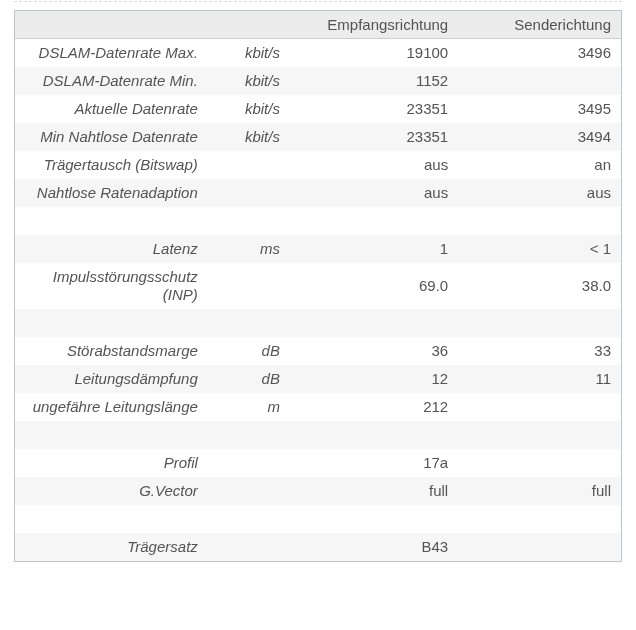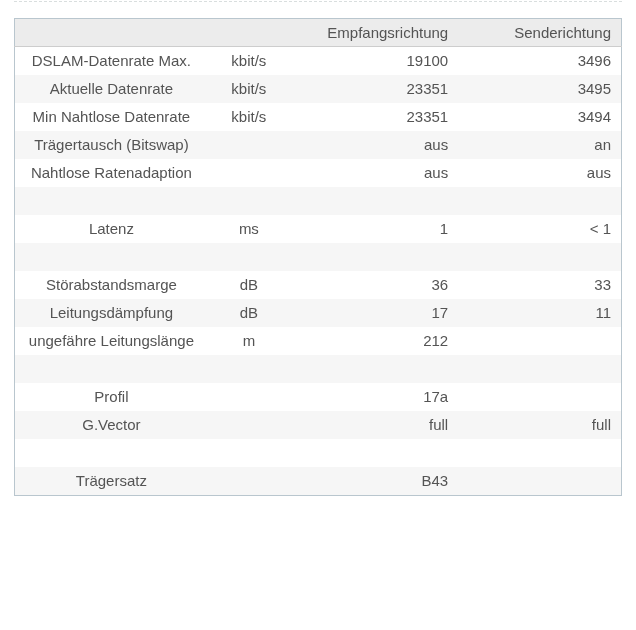--- a/index.html
+++ b/index.html
@@ -18,21 +18,21 @@
   }
   .top-dashed {
     margin: 0 14px;
     height: 0;
     border-top: 1px dashed #d9dede;
   }
   table.dsl-table {
     border-collapse: collapse;
     table-layout: fixed;
     width: 608px;
-    margin: 16px 14px 0 14px;
+    margin: 8px 14px 0 14px;
     border: 1px solid #b9c6ce;
     font-size: 15px;
     color: #545454;
   }
   table.dsl-table th {
     background: #ececec;
     border-bottom: 1px solid #cdcdcd;
     font-weight: normal;
     height: 27px;
     padding: 0 10px;
@@ -53,21 +53,21 @@
     height: 46px;
   }
   table.dsl-table tbody tr:nth-child(even) {
     background: #f6f6f6;
   }
   .col-label  { width: 193px; }
   .col-unit   { width: 82px;  }
   .col-rx     { width: 168px; }
   .col-tx     { width: 163px; }
   th.h-rx, th.h-tx, td.cell-rx, td.cell-tx { text-align: right; }
-  td.cell-label, td.cell-unit, th.h-label, th.h-unit { text-align: center; }
+  td.cell-label, td.cell-unit, th.h-label, th.h-unit { text-align: right; font-style: italic; }
 </style>
 </head>
 <body>
 
 <div class="page">
   <div class="top-dashed"></div>
 
   <table class="dsl-table">
     <colgroup>
       <col class="col-label">
@@ -82,20 +82,26 @@
         <th class="h-rx">Empfangsrichtung</th>
         <th class="h-tx">Senderichtung</th>
       </tr>
     </thead>
     <tbody id="table-body">
         <tr>
           <td class="cell-label">DSLAM-Datenrate Max.</td>
           <td class="cell-unit">kbit/s</td>
           <td class="cell-rx">19100</td>
           <td class="cell-tx">3496</td>
+        </tr>
+        <tr>
+          <td class="cell-label">DSLAM-Datenrate Min.</td>
+          <td class="cell-unit">kbit/s</td>
+          <td class="cell-rx">1152</td>
+          <td class="cell-tx"></td>
         </tr>
         <tr>
           <td class="cell-label">Aktuelle Datenrate</td>
           <td class="cell-unit">kbit/s</td>
           <td class="cell-rx">23351</td>
           <td class="cell-tx">3495</td>
         </tr>
         <tr>
           <td class="cell-label">Min Nahtlose Datenrate</td>
           <td class="cell-unit">kbit/s</td>
@@ -119,36 +125,42 @@
           <td class="cell-unit"></td>
           <td class="cell-rx"></td>
           <td class="cell-tx"></td>
         </tr>
         <tr>
           <td class="cell-label">Latenz</td>
           <td class="cell-unit">ms</td>
           <td class="cell-rx">1</td>
           <td class="cell-tx">&lt; 1</td>
         </tr>
+        <tr class="tall-row">
+          <td class="cell-label">Impulsstörungsschutz (INP)</td>
+          <td class="cell-unit"></td>
+          <td class="cell-rx">69.0</td>
+          <td class="cell-tx">38.0</td>
+        </tr>
         <tr>
           <td class="cell-label"></td>
           <td class="cell-unit"></td>
           <td class="cell-rx"></td>
           <td class="cell-tx"></td>
         </tr>
         <tr>
           <td class="cell-label">Störabstandsmarge</td>
           <td class="cell-unit">dB</td>
           <td class="cell-rx">36</td>
           <td class="cell-tx">33</td>
         </tr>
         <tr>
           <td class="cell-label">Leitungsdämpfung</td>
           <td class="cell-unit">dB</td>
-          <td class="cell-rx">17</td>
+          <td class="cell-rx">12</td>
           <td class="cell-tx">11</td>
         </tr>
         <tr>
           <td class="cell-label">ungefähre Leitungslänge</td>
           <td class="cell-unit">m</td>
           <td class="cell-rx">212</td>
           <td class="cell-tx"></td>
         </tr>
         <tr>
           <td class="cell-label"></td>

